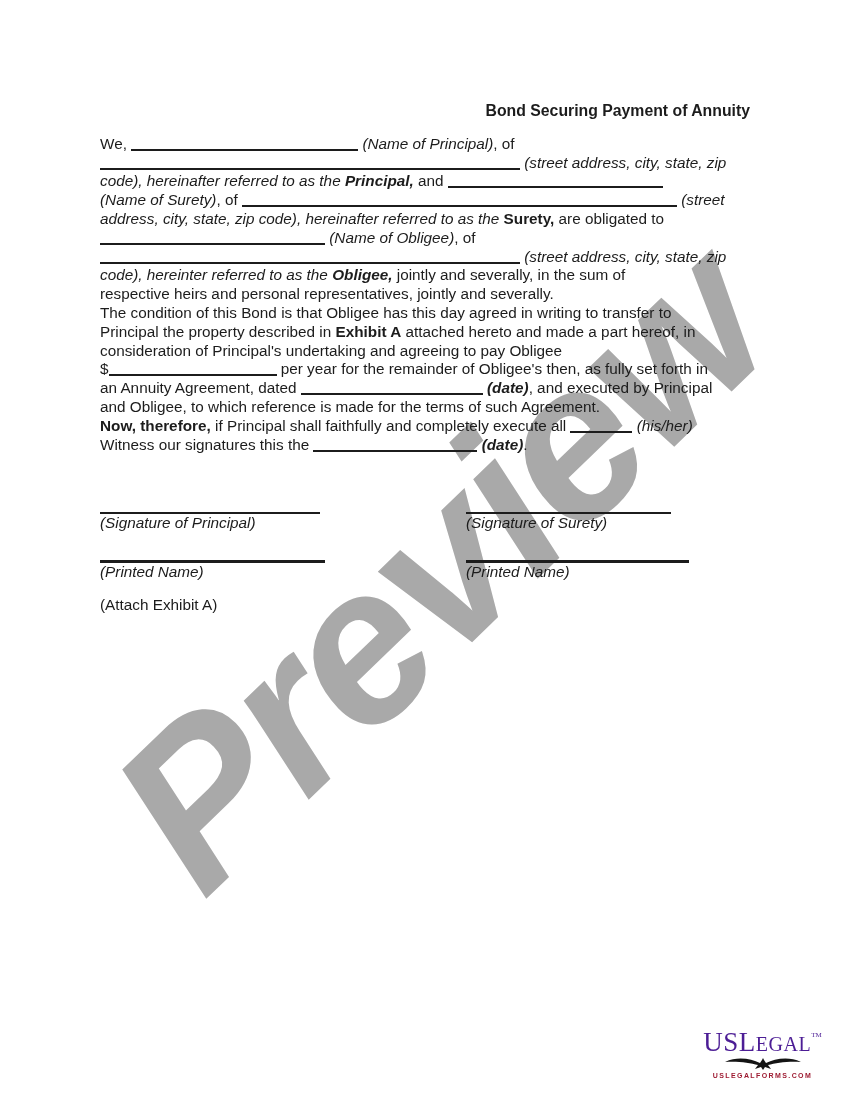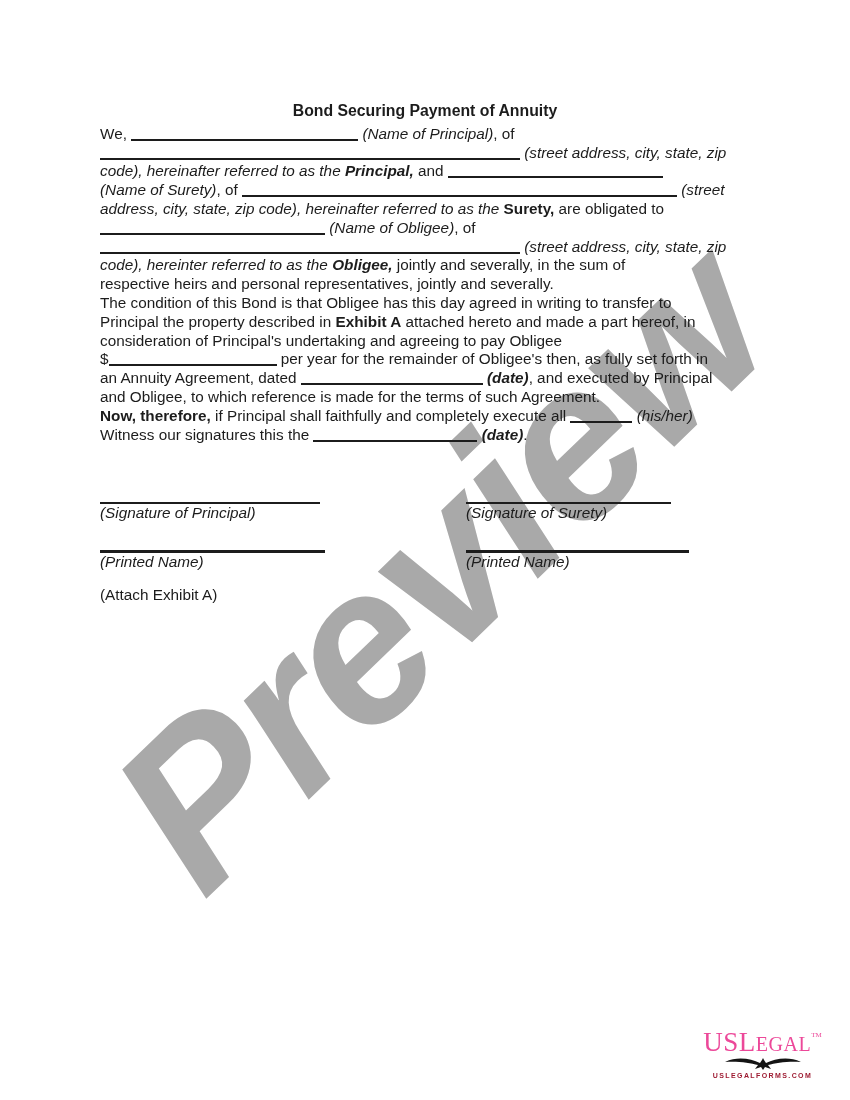--- a/index.html
+++ b/index.html
@@ -32,24 +32,24 @@
   .content {
     position: absolute;
     left: 100px;
     top: 102px;
     width: 650px;
     z-index: 2;
     font-size: 15.3px;
     line-height: 18.8px;
   }
   .title {
-    text-align: center;
+    text-align: right;
     font-weight: bold;
     font-size: 15.8px;
-    margin-bottom: 4px;
+    margin-bottom: 14px;
   }
   .para { margin: 0; }
   .para + .para { margin-top: 0; }
   .line { white-space: pre; }
   .seg.i  { font-style: italic; }
   .seg.b  { font-weight: bold; }
   .seg.bi { font-weight: bold; font-style: italic; }
   .blank {
     display: inline-block;
     height: 12px;
@@ -78,21 +78,21 @@
     left: 690px;
     top: 1022px;
     width: 145px;
     z-index: 2;
     display: flex;
     flex-direction: column;
     align-items: center;
   }
   .wordmark {
     font-family: "Liberation Serif", "DejaVu Serif", serif;
-    color: #ec4899;
+    color: #4c1d95;
     line-height: 26px;
     white-space: nowrap;
     letter-spacing: 0.5px;
   }
   .wm-big   { font-size: 27px; }
   .wm-small { font-size: 20px; }
   .wm-tm {
     font-size: 7px;
     vertical-align: 14px;
     letter-spacing: 0;

